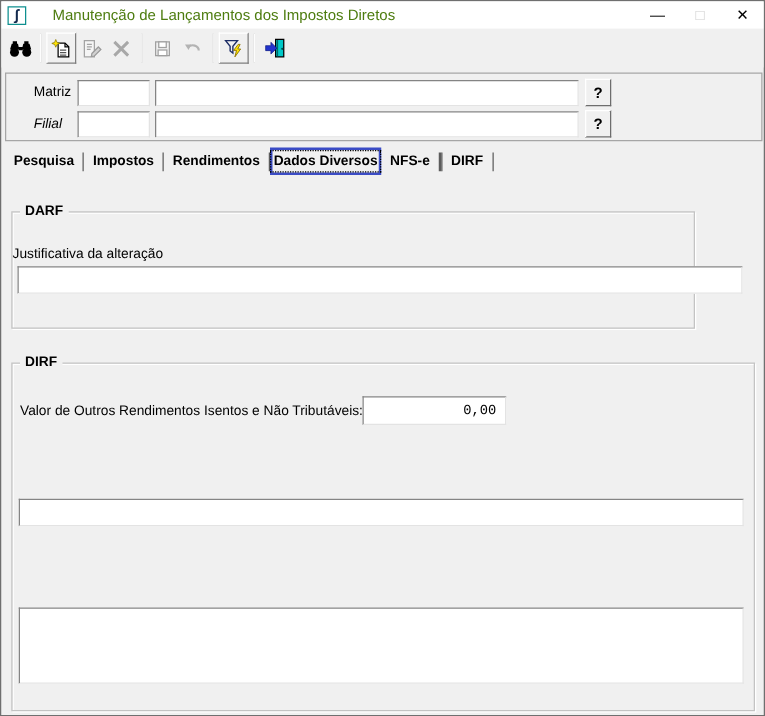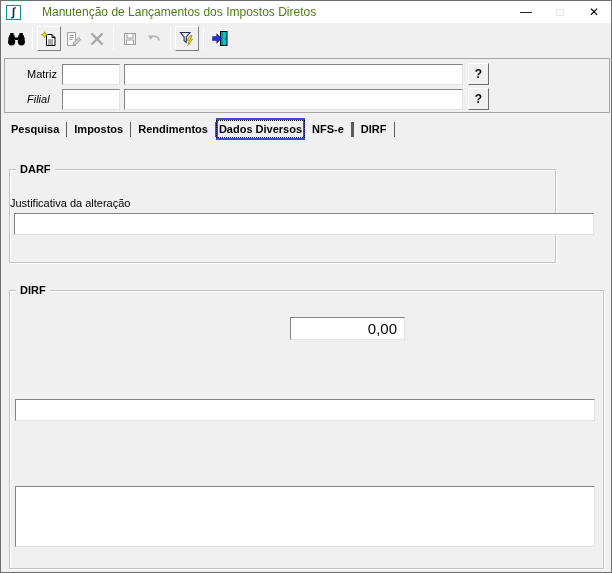--- a/index.html
+++ b/index.html
@@ -27,21 +27,21 @@
   .tbtn { width:24px; height:25px; display:flex; align-items:center; justify-content:center;
           background:transparent; border:1px solid transparent; }
   .tbtn.raised { background:#f0f0f0; border-color:#ffffff #7f7f7f #7f7f7f #ffffff; }
   .tsep { width:1px; height:23px; background:#b5b5b5; border-right:1px solid #fdfdfd; margin:0 4px; }
 
   
   .head-panel { position:absolute; left:3px; top:57px; width:606px; height:55px;
                 border:1px solid #a6a6a6; background:#f0f0f0; }
   .fld-label { position:absolute; font-size:11px; }
   .sunken { background:#fff; border:1px solid; border-color:#848484 #e3e3e3 #e3e3e3 #848484;
-            font-family:Liberation Sans, sans-serif; font-size:15px; padding:0 4px; outline:none; }
+            font-family:Liberation Mono, monospace; font-size:11px; padding:0 4px; outline:none; }
   .qbtn { position:absolute; width:21px; height:22px; background:#f0f0f0;
           border:1px solid; border-color:#ffffff #6d6d6d #6d6d6d #ffffff;
           font-weight:bold; font-size:12px; text-align:center; line-height:20px; cursor:default; }
 
   
   .tabbar { position:absolute; left:3px; top:117px; height:22px; display:flex; align-items:center; }
   .tab { display:inline-flex; align-items:center; height:18px; padding:0 7px; font-size:11px;
          white-space:nowrap;font-weight:bold; }
   .tab-sep { width:1px; height:15px; background:#5c5c5c; }
   .tab.selected { border:2px solid #3b4cc5;  height:22px; padding:0 1px; }
@@ -175,20 +175,21 @@
 
   <div class="groupbox" style="left:8px; top:168px; width:547px; height:94px;">
     <span class="gb-title">DARF</span>
     <span class="inner-label" style="left:0; top:27px;">Justificativa da alteração</span>
     <input class="sunken txt" style="left: 4px; top: 43px; width: 580px;" value="">
   </div>
 
   <div class="groupbox" style="left:8px; top:289px; width:595px; height:279px;">
     <span class="gb-title">DIRF</span>
 
+    <span class="inner-label" style="left:6px; top:32px;">Valor de Outros Rendimentos Isentos e Não Tributáveis:</span>
     <input class="sunken txt num" style="left: 280px; top: 26px; width: 115px; height: 23px;" value="0,00">
 
     <input class="sunken txt" style="left: 5px; top: 108px; width: 580px;" value="">
 
     <textarea class="sunken" style="position: absolute; left: 5px; top: 195px; width: 580px; height: 61px;"></textarea>
   </div>
 
 </div>
 
 </body></html>

